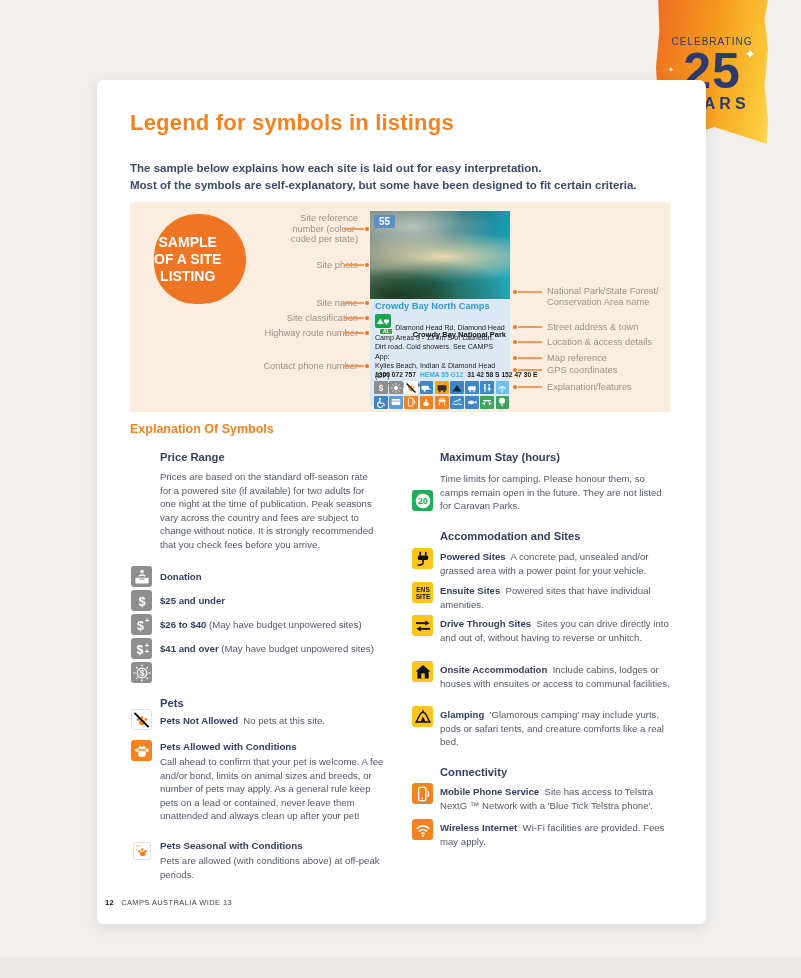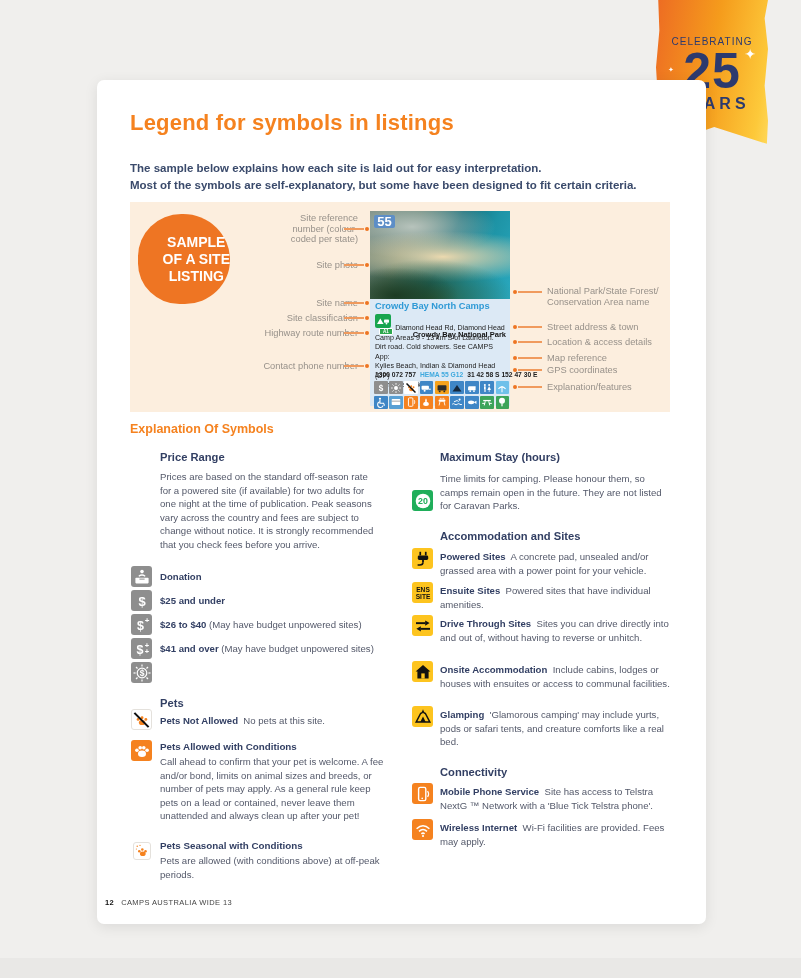--- a/index.html
+++ b/index.html
@@ -7,22 +7,22 @@
   body { background:#f0efed; font-family:"Liberation Sans", sans-serif; position:relative; overflow:hidden; }
 
   .card { position:absolute; left:97px; top:64px; width:609px; height:844px;
           background:#fff; border-radius:7px; box-shadow:0 3px 14px rgba(0,0,0,.09);margin-top:16px; }
 
   .title { position:absolute; left:33px; top:30px; font-size:22px; font-weight:bold; color:#f5821f; letter-spacing:.2px; }
   .intro { position:absolute; left:33px; top:80px; font-size:11.5px; font-weight:bold; color:#3a4a6b; line-height:17px; }
 
   
   .sample { position:absolute; left:33px; top:122px; width:540px; height:210px; background:#fceede; }
-  .stamp { position:absolute; left:8px; top:12px; width:92px; height:90px; background:#ee7523;
-           border-radius:48% 52% 50% 46%; display:flex; align-items:center; justify-content:flex-end;
+  .stamp { position:absolute; left:24px; top:12px; width:92px; height:90px; background:#ee7523;
+           border-radius:48% 52% 50% 46%; display:flex; align-items:center; justify-content:flex-start;
            text-align:center; color:#fff; font-weight:bold; font-size:14px; line-height:17px; }
   .slabel { position:absolute; font-size:9.3px; color:#97918a; line-height:10.5px; }
   .slabel.l { right:312px; width:170px; text-align:right; }
   .slabel.r { left:417px; width:128px; text-align:left; }
   .pre { white-space:pre-line; }
   .dash { position:absolute; height:1.5px; background:#f09a5d; }
   .dash.l { left:214px; width:20px; }
   .dash.r { left:388px; width:24px; }
   .dash::after { content:""; position:absolute; top:-1.2px; width:4px; height:4px; border-radius:50%; background:#ee7523; }
   .dash.l::after { right:-5px; }
@@ -31,21 +31,21 @@
   
   .listing { position:absolute; left:240px; top:9px; width:140px; height:195px; background:#dce9f5; }
   .photo { position:absolute; left:0; top:0; width:140px; height:88px;
     background:
       radial-gradient(ellipse 90px 40px at 18% 96%, rgba(24,52,28,.85), rgba(24,52,28,0) 70%),
       radial-gradient(ellipse 120px 55px at 42% 100%, rgba(45,84,44,.8), rgba(45,84,44,0) 72%),
       radial-gradient(ellipse 150px 34px at 52% 52%, #ecd9af, rgba(236,217,175,0) 75%),
       radial-gradient(ellipse 120px 45px at 30% 18%, #b7c3bc, rgba(183,195,188,0) 70%),
       linear-gradient(115deg, #6d8177 0%, #57796a 28%, #15707c 52%, #1d93a5 72%, #2aa9bf 100%); }
   .refbadge { position:absolute; left:4px; top:4px; width:21px; height:13px; background:#5d8ec7; border-radius:2px;
-              color:#fff; font-size:13px; font-weight:bold; text-align:center; line-height:13px; }
+              color:#fff; font-size:10px; font-weight:bold; text-align:center; line-height:13px; }
   .lname { position:absolute; left:5px; top:90px; font-size:9.3px; font-weight:bold; color:#2f9ad6; }
   .classicon { position:absolute; left:5px; top:103px; width:16px; height:14px; background:#17a54f; border-radius:2px; }
   .routebadge { position:absolute; left:9px; top:117px; width:14px; height:7px; background:#2ea84f; border:0.5px solid #fff;
                 border-radius:1px; color:#fff; font-size:4.5px; font-weight:bold; text-align:center; line-height:6px; }
   .lpark { position:absolute; left:24px; top:119px; width:112px; text-align:right; font-size:7.5px; font-weight:bold; color:#131313; }
   .lstreet { position:absolute; left:24px; top:113px; width:112px; text-align:center; font-size:7.1px; color:#222; }
   .ldetails { position:absolute; left:5px; top:123px; width:132px; font-size:7.1px; line-height:9.4px; color:#222; }
   .lphone-row { position:absolute; left:5px; top:160px; width:132px; font-size:6.7px; font-weight:600; color:#1c1c1c; display:flex; gap:4px; white-space:nowrap; }
   .mapref { color:#3fa9de; }
   .facrow { position:absolute; left:4px; display:flex; gap:1.4px; }

